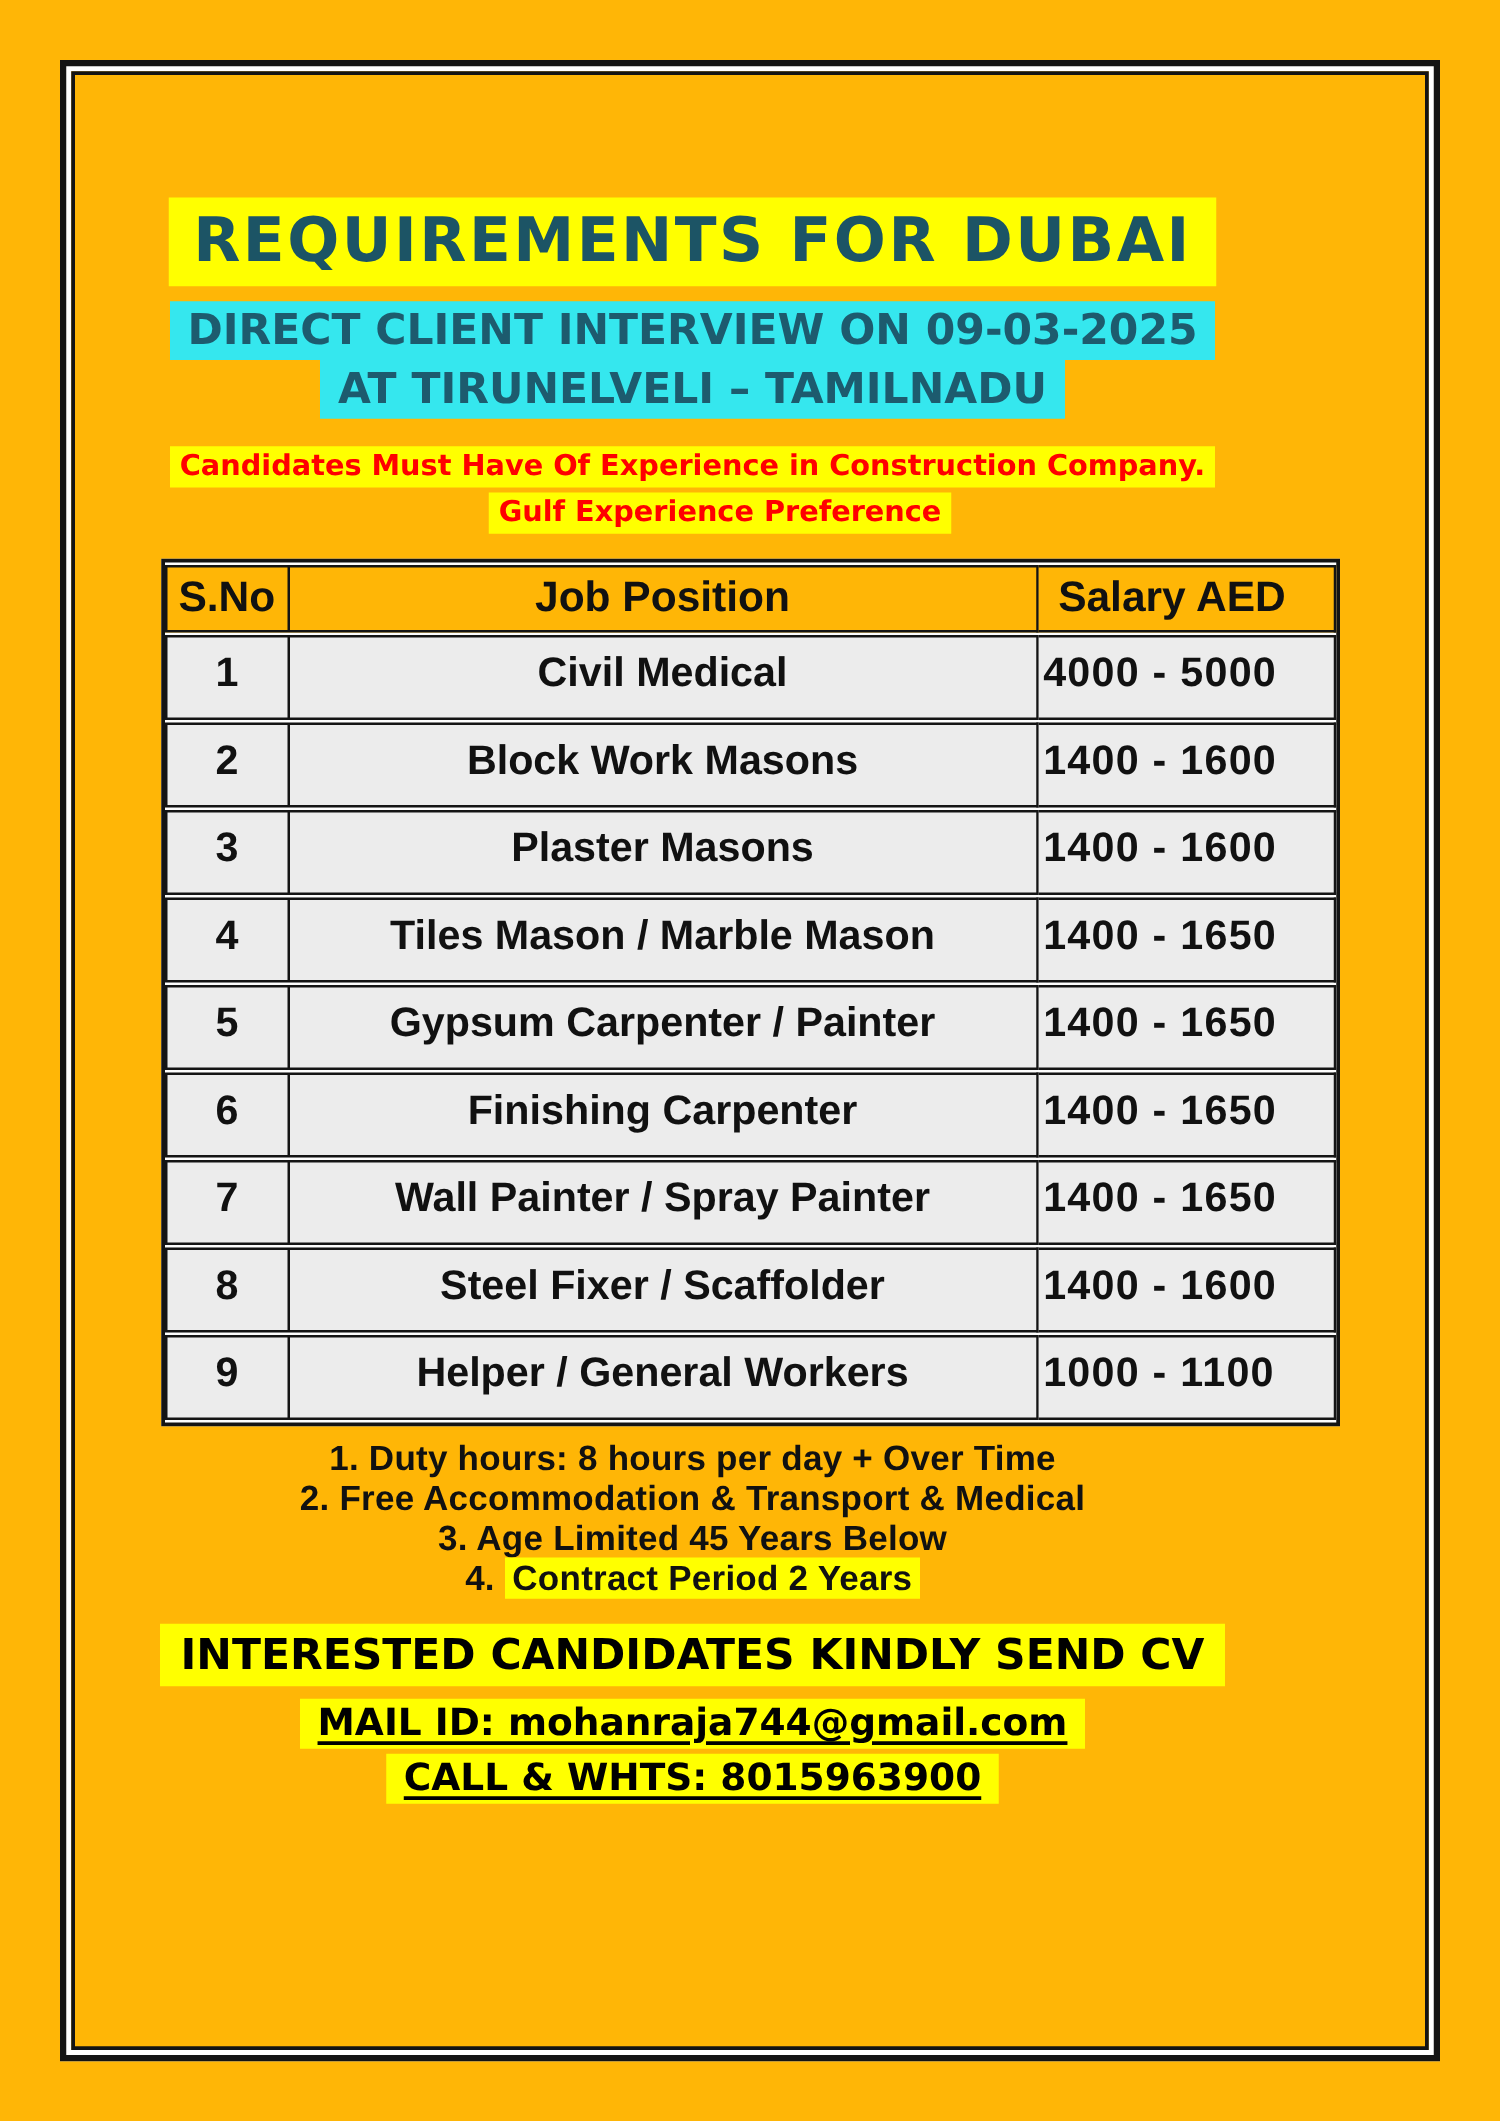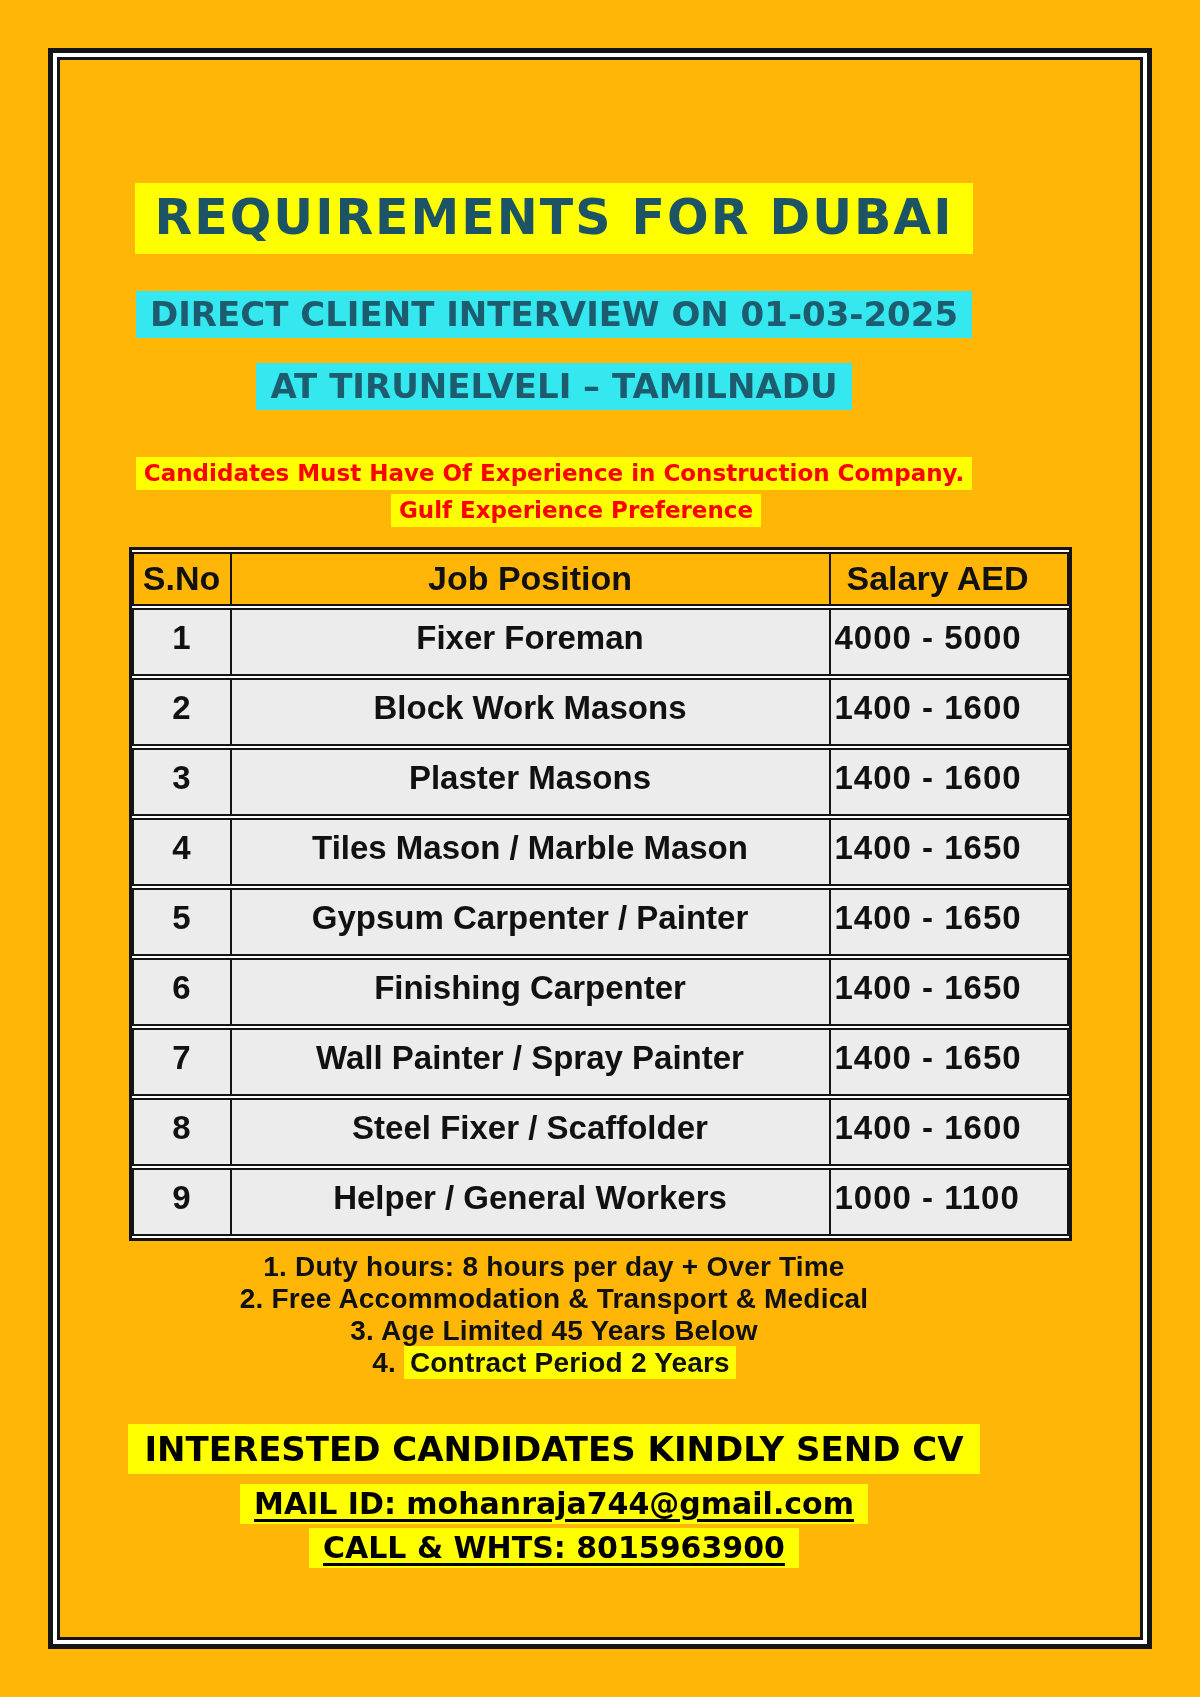--- a/index.html
+++ b/index.html
@@ -26,21 +26,21 @@
     border: 3px solid #141414;
     background: #FFB606;
     overflow: hidden;
   }
 
   
   .text-col {
     padding-right: 92px;
     text-align: center;
   }
-  .comic { font-family: "DejaVu Sans", sans-serif; font-weight: bold; margin-top: 25px; }
+  .comic { font-family: "DejaVu Sans", sans-serif; font-weight: bold; }
 
   .hl-yellow { background: #FFFF00; }
   .hl-cyan   { background: #35E7EE; }
 
   .title-wrap { margin-top: 98px; }
   .poster-title {
     display: inline-block;
     color: #1C5465;
     font-size: 49px;
     letter-spacing: 2px;
@@ -153,21 +153,21 @@
 <div class="poster">
   <div class="frame">
     <div class="frame-inner">
 
       <div class="text-col">
         <div class="title-wrap">
           <span class="poster-title comic hl-yellow">REQUIREMENTS FOR DUBAI</span>
         </div>
 
         <div class="interview-wrap">
-          <span class="interview-line comic hl-cyan">DIRECT CLIENT INTERVIEW ON 01-03-2025</span><br>
+          <span class="interview-line comic hl-cyan">DIRECT CLIENT INTERVIEW ON 09-03-2025</span><br>
           <span class="interview-line comic hl-cyan">AT TIRUNELVELI – TAMILNADU</span>
         </div>
 
         <div class="exp-wrap">
           <span class="exp-line comic hl-yellow">Candidates Must Have Of Experience in Construction Company.</span><br>
           <span class="exp-line exp-line2 comic hl-yellow">Gulf Experience Preference</span>
         </div>
       </div>
 
       <div class="table-wrap">
@@ -180,21 +180,21 @@
           <thead>
             <tr>
               <th>S.No</th>
               <th>Job Position</th>
               <th class="h-sal">Salary AED</th>
             </tr>
           </thead>
           <tbody>
             <tr>
               <td class="sno">1</td>
-              <td class="pos">Fixer Foreman</td>
+              <td class="pos">Civil Medical</td>
               <td class="sal">4000 - 5000</td>
             </tr>
             <tr>
               <td class="sno">2</td>
               <td class="pos">Block Work Masons</td>
               <td class="sal">1400 - 1600</td>
             </tr>
             <tr>
               <td class="sno">3</td>
               <td class="pos">Plaster Masons</td>

